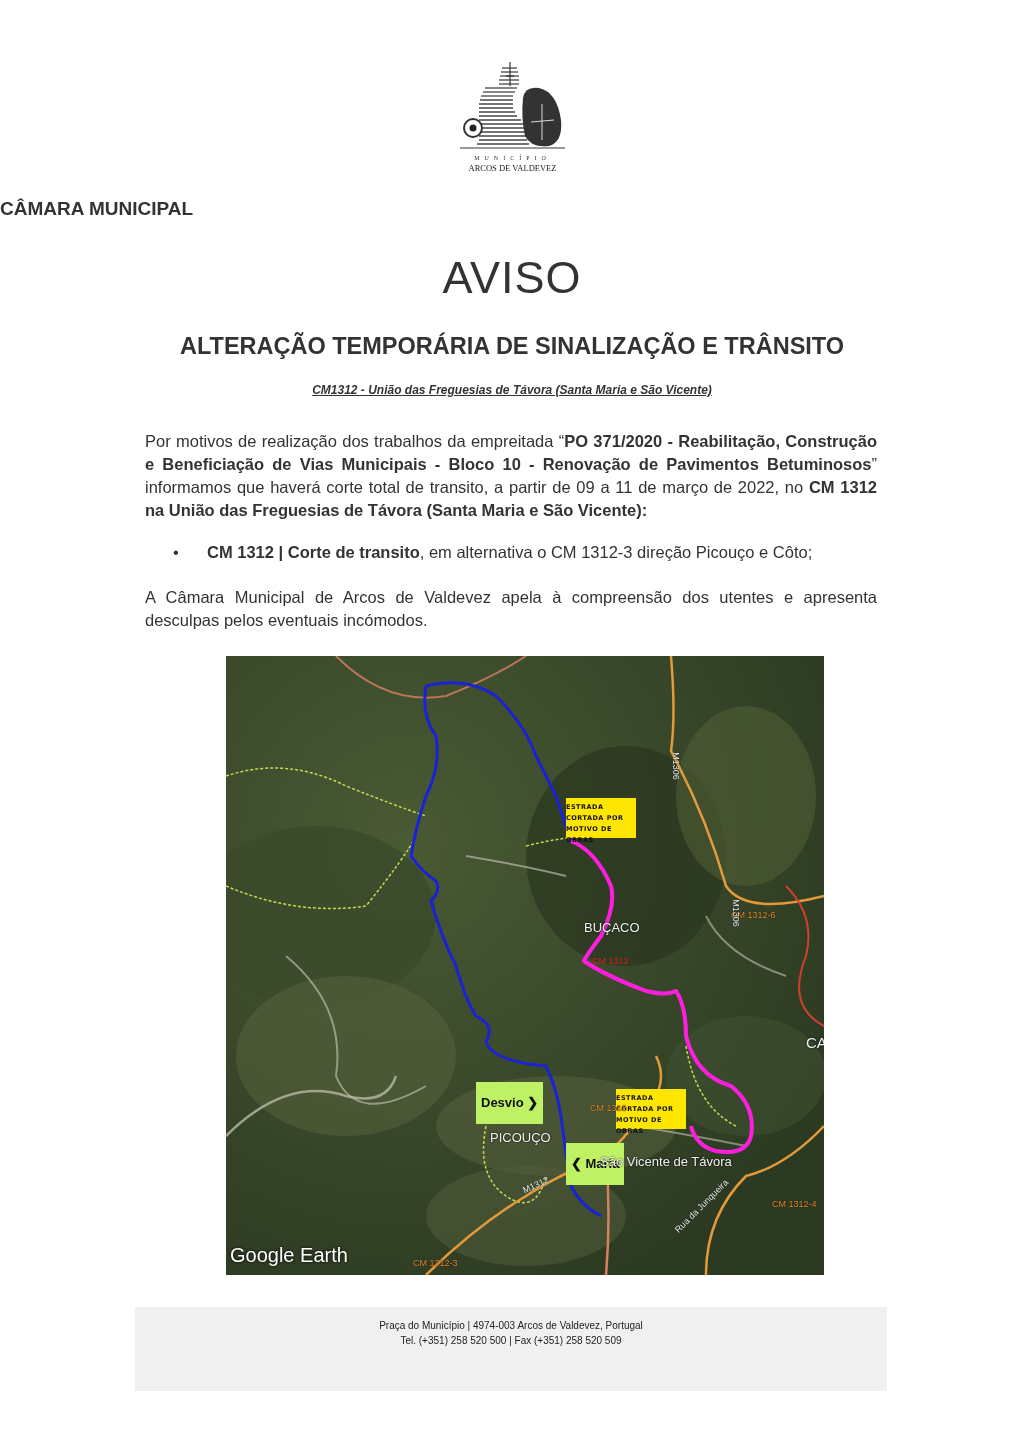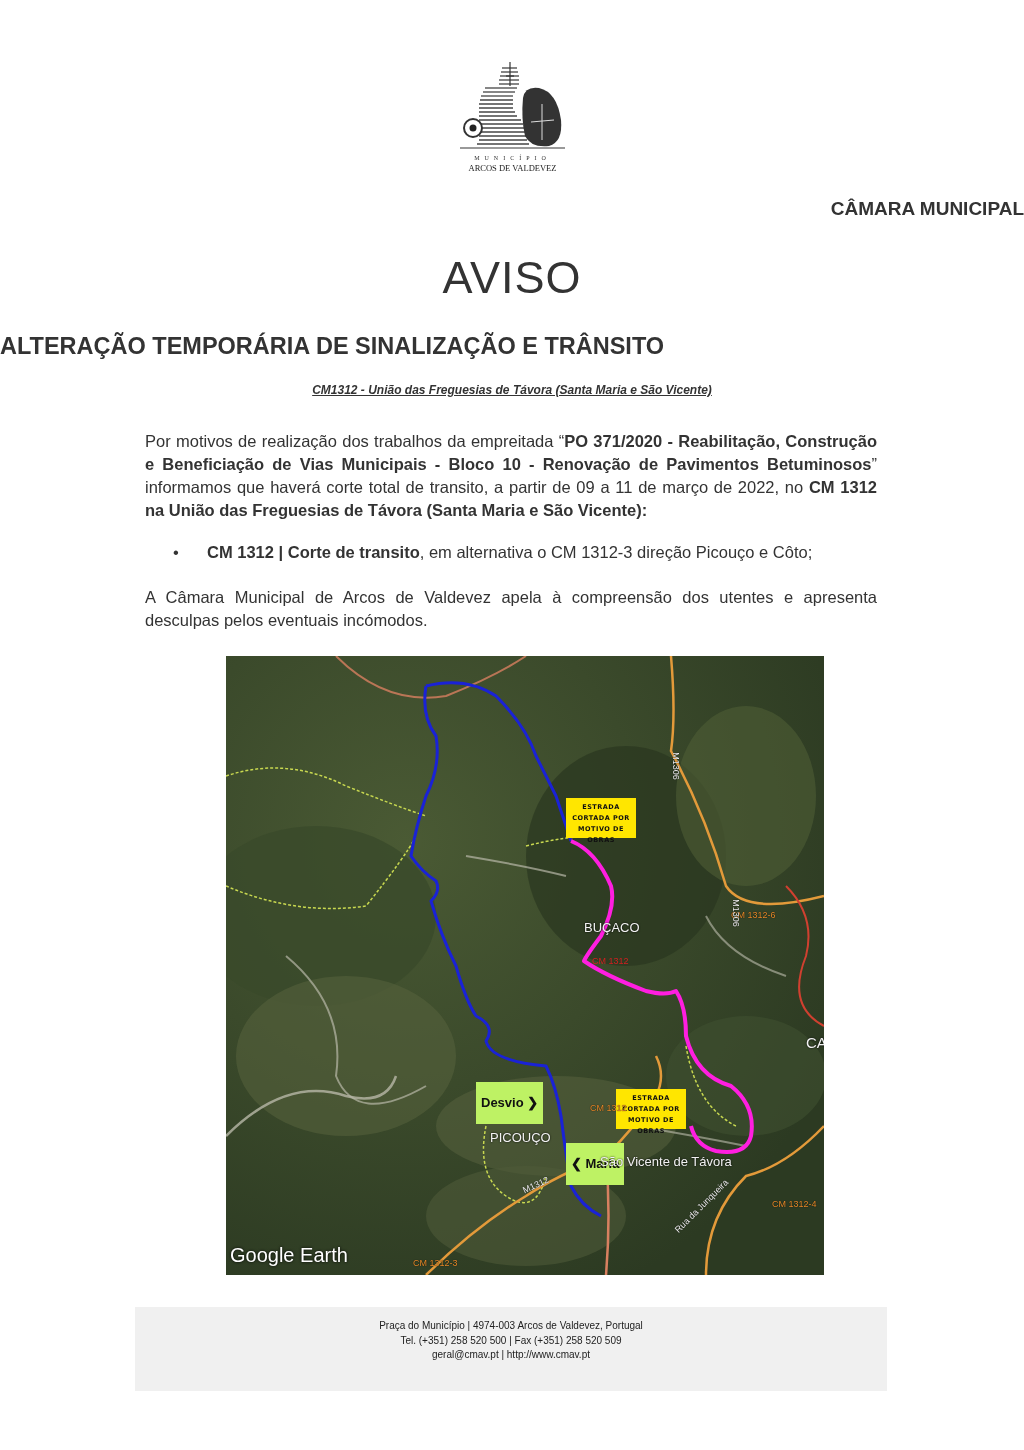--- a/index.html
+++ b/index.html
@@ -1,31 +1,31 @@
 <!DOCTYPE html>
 <html><head>
 <meta charset="utf-8">
 <style>
   html, body { margin: 0; padding: 0; background: #ffffff; }
   body { width: 1024px; height: 1450px; position: relative; overflow: hidden; font-family: "Liberation Sans", sans-serif; color: #333333; }
   .logo { position: absolute; left: 455px; top: 58px; width: 115px; height: 120px; }
   .logo-caption1 { position: absolute; left: 0; width: 115px; top: 97px; text-align: center; font-family: "Liberation Serif", serif; font-size: 6px; letter-spacing: 5px; color: #333; }
   .logo-caption2 { position: absolute; left: 0; width: 115px; top: 105px; text-align: center; font-family: "Liberation Serif", serif; font-size: 8.5px; color: #222; }
-  .camara { position: absolute; top: 198px; left: 0; width: 1024px; text-align: right; font-size: 19px; font-weight: bold; color: #333; }
+  .camara { position: absolute; top: 198px; left: 0; width: 1024px; text-align: left; font-size: 19px; font-weight: bold; color: #333; }
   .aviso { position: absolute; top: 252px; left: 0; width: 1024px; text-align: center; font-size: 45px; font-weight: normal; color: #333; letter-spacing: 1px; }
-  .subtitle { position: absolute; top: 333px; left: 0; width: 1024px; text-align: left; font-size: 23.5px; font-weight: bold; color: #333; }
+  .subtitle { position: absolute; top: 333px; left: 0; width: 1024px; text-align: center; font-size: 23.5px; font-weight: bold; color: #333; }
   .road { position: absolute; top: 383px; left: 0; width: 1024px; text-align: center; font-size: 12px; font-weight: bold; font-style: italic; text-decoration: underline; color: #333; }
   .para { position: absolute; left: 145px; width: 732px; font-size: 16.5px; line-height: 23px; text-align: justify; color: #333; }
   .p1 { top: 430px; }
   .p2 { top: 586px; }
   .bullet { position: absolute; left: 173px; top: 543px; font-size: 16.5px; color: #333; }
   .bullet-text { position: absolute; left: 207px; top: 543px; font-size: 16.5px; color: #333; white-space: nowrap; }
   .map { position: absolute; left: 226px; top: 656px; width: 598px; height: 619px; overflow: hidden; background: #3d4a2e; }
   .map svg { position: absolute; left: 0; top: 0; }
-  .sign { position: absolute; background: #ffe600; color: #111; font-weight: bold; font-size: 6.5px; text-align: center; line-height: 11px; letter-spacing: 0.5px; font-family: "DejaVu Sans", sans-serif; }
+  .sign { position: absolute; background: #ffe600; color: #111; font-weight: bold; font-size: 6.5px; line-height: 11px; letter-spacing: 0.5px; font-family: "DejaVu Sans", sans-serif; }
   .desvio { position: absolute; background: #bef264; color: #111; font-weight: bold; font-size: 13px; line-height: 18px; padding: 12px 5px; font-family: "Liberation Sans", sans-serif; }
   .maplabel { position: absolute; color: #f2f2f2; font-size: 13px; text-shadow: 0 0 2px #000; }
   .roadlabel { position: absolute; color: #e58a2a; font-size: 9px; text-shadow: 0 0 1px #000; }
   .roadlabel-red { position: absolute; color: #d02020; font-size: 9px; }
   .ge { position: absolute; left: 4px; bottom: 8px; color: #ffffff; font-size: 20px; text-shadow: 0 0 3px #000; }
   .footer { position: absolute; left: 135px; top: 1307px; width: 752px; height: 84px; background: #f0f0f0; text-align: center; font-size: 10px; line-height: 14.5px; color: #222; padding-top: 12px; box-sizing: border-box; }
   .footer .f-title { font-weight: bold; font-variant: small-caps; font-size: 11px; }
 </style>
 </head>
 <body>
@@ -154,14 +154,13 @@
   <div class="roadlabel" style="left:496px; top:252px; color:#eee; transform:rotate(90deg);">M1306</div>
   <div class="roadlabel" style="left:296px; top:524px; color:#eee; transform:rotate(-25deg);">M1312</div>
   <div class="roadlabel" style="left:440px; top:545px; color:#eee; transform:rotate(-45deg);">Rua da Junqueira</div>
 
   <div class="ge">Google Earth</div>
 </div>
 
 <div class="footer">
   <div>Praça do Município | 4974-003  Arcos de Valdevez, Portugal</div>
   <div>Tel. (+351) 258 520 500 | Fax (+351) 258 520 509</div>
-  <div>geral@cmav.pt | http://www.cmav.pt</div>
 </div>
 
 </body></html>

